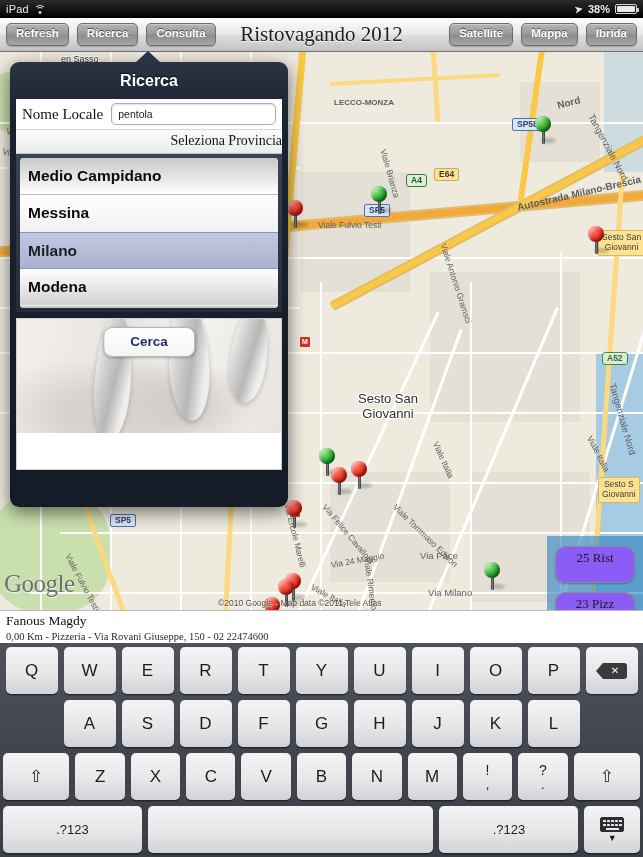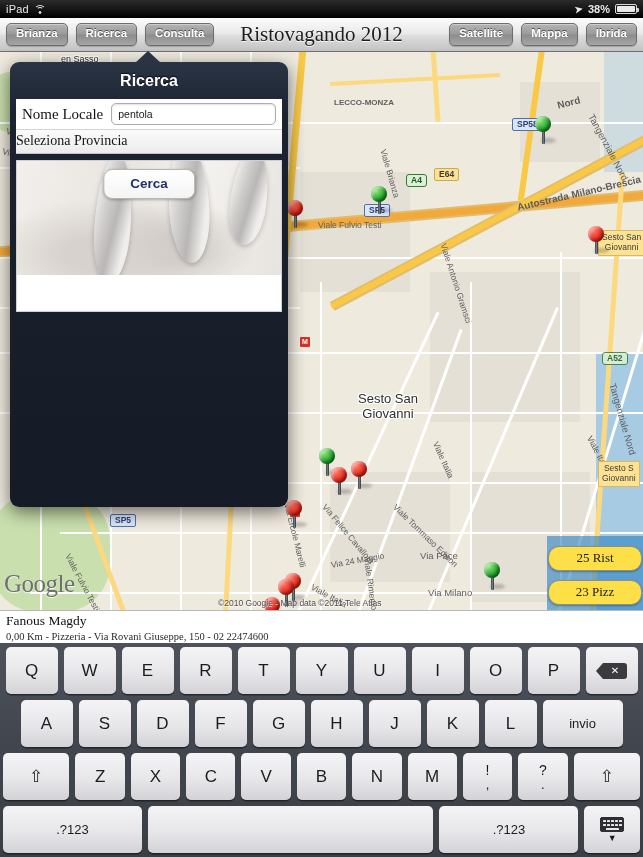--- a/index.html
+++ b/index.html
@@ -188,30 +188,30 @@
   
   .legend {
     position: absolute;
     left: 547px; top: 484px;
     width: 96px; height: 126px;
     background: rgba(47,132,196,.62);
     padding-top: 10px;
   }
   .legend-btn {
     display: block;
-    width: 94px;
+    width: 80px;
     margin: 0 auto 9px;
-    background: #fde047;
+    background: #8b5cf6;
     border: 1px solid #8e8e8e;
     border-radius: 11px;
     font-family: "Liberation Serif", serif;
     font-size: 13px;
     color: #1a1a1a;
     text-align: center;
-    padding: 3px 0 4px;
+    padding: 3px 0 16px;
     cursor: pointer;
     box-shadow: 0 1px 2px rgba(0,0,0,.3);
   }
 
   
   .dialog {
     position: absolute;
     left: 10px; top: 62px;
     width: 278px; height: 445px;
     background: linear-gradient(to bottom, #2a3444 0%, #1b2330 12%, #141b26 100%);
@@ -258,21 +258,21 @@
     color: #1a1a1a;
     font-family: "Liberation Sans", sans-serif;
     background: #fff;
     outline: none;
     box-shadow: inset 0 1px 2px rgba(0,0,0,.12);
   }
   .subheader {
     background: linear-gradient(to bottom, #fbfbfb, #ececec);
     border-top: 1px solid #d5d5d5;
     border-bottom: 1px solid #c2c2c2;
-    text-align: left;
+    text-align: right;
     font-family: "Liberation Serif", serif;
     font-size: 14px;
     color: #151515;
     padding: 3px 0 4px;
   }
   .picker {
     background: linear-gradient(to bottom, #3a4355, #252c39);
     padding: 4px;
   }
   .picker-inner {
@@ -441,21 +441,21 @@
     <span class="loc-arrow">➤</span>
     <span class="sb-batt-pct">38%</span>
     <span class="batt">
         <i></i>
       </span>
   </div>
 </div>
 
 <div class="toolbar">
   <div class="tb-group">
-    <div class="tb-btn">Brianza</div>
+    <div class="tb-btn">Refresh</div>
     <div class="tb-btn">Ricerca</div>
     <div class="tb-btn">Consulta</div>
   </div>
   <div class="app-title">Ristovagando 2012</div>
   <div class="tb-group tb-right">
     <div class="tb-btn">Satellite</div>
     <div class="tb-btn">Mappa</div>
     <div class="tb-btn">Ibrida</div>
   </div>
 </div>
@@ -539,21 +539,21 @@
     <div class="lbl lbl-road" style="left:556px;top:48px;transform:rotate(-14deg);font-size:10px;font-weight:bold;">Nord</div>
 
     <div class="lbl lbl-place" style="left:358px;top:340px;white-space:pre;line-height:1.15;text-align:center;">Sesto San
 Giovanni</div>
     <div class="lbl lbl-place" style="left:228px;top:160px;font-size:11px;">cetta</div>
     <div class="lbl lbl-place" style="left:236px;top:258px;font-size:11px;">indella</div>
     <div class="lbl lbl-place" style="left:42px;top:2px;font-size:9px;margin-left:19px;">en Sasso</div>
 
     <div class="lbl-city-box" style="left:598px;top:178px;white-space:pre;">Sesto San
 Giovanni</div>
-    <div class="lbl-city-box" style="left:598px;top:409px;white-space:pre;">Sesto S
+    <div class="lbl-city-box" style="left:598px;top:425px;white-space:pre;">Sesto S
 Giovanni</div>
 
     <div class="shield shield-sp" style="left:512px;top:66px;">SP58</div>
     <div class="shield shield-sp" style="left:364px;top:152px;">SP5</div>
     <div class="shield shield-sp" style="left:110px;top:462px;">SP5</div>
     <div class="shield shield-a" style="left:406px;top:122px;">A4</div>
     <div class="shield shield-e" style="left:434px;top:116px;">E64</div>
     <div class="shield shield-a52" style="left:602px;top:300px;">A52</div>
 
     <div class="metro-m" style="left:300px;top:285px;">M</div>
@@ -635,20 +635,29 @@
   <div class="dialog-arrow"></div>
   <div class="dialog-title">Ricerca</div>
 
   <div class="field-row">
     <span class="field-label">Nome Locale</span>
     <input class="text-input" type="text" value="pentola" style="">
   </div>
 
   <div class="subheader">Seleziona Provincia</div>
 
+  <div class="picker">
+    <div class="picker-inner">
+      <div class="picker-row dim-top">Medio Campidano</div>
+      <div class="picker-row">Messina</div>
+      <div class="picker-row selected">Milano</div>
+      <div class="picker-row dim-bottom">Modena</div>
+      <div class="picker-row dim-bottom2">Monza-Brianza</div>
+    </div>
+  </div>
 
   <div class="photo-panel">
     <div class="cutlery c1"></div>
     <div class="cutlery c2"></div>
     <div class="cutlery c3"></div>
     <div class="cerca-btn">Cerca</div>
     <div class="photo-caption-bar"></div>
   </div>
 </div>
 
@@ -677,21 +686,20 @@
   <div class="kb-row">
     <div class="key">A</div>
     <div class="key">S</div>
     <div class="key">D</div>
     <div class="key">F</div>
     <div class="key">G</div>
     <div class="key">H</div>
     <div class="key">J</div>
     <div class="key">K</div>
     <div class="key">L</div>
-    <div class="key wide-invio">invio</div>
   </div>
 
   <div class="kb-row">
     <div class="key shift">
       <span>⇧</span>
     </div>
     <div class="key">Z</div>
     <div class="key">X</div>
     <div class="key">C</div>
     <div class="key">V</div>

